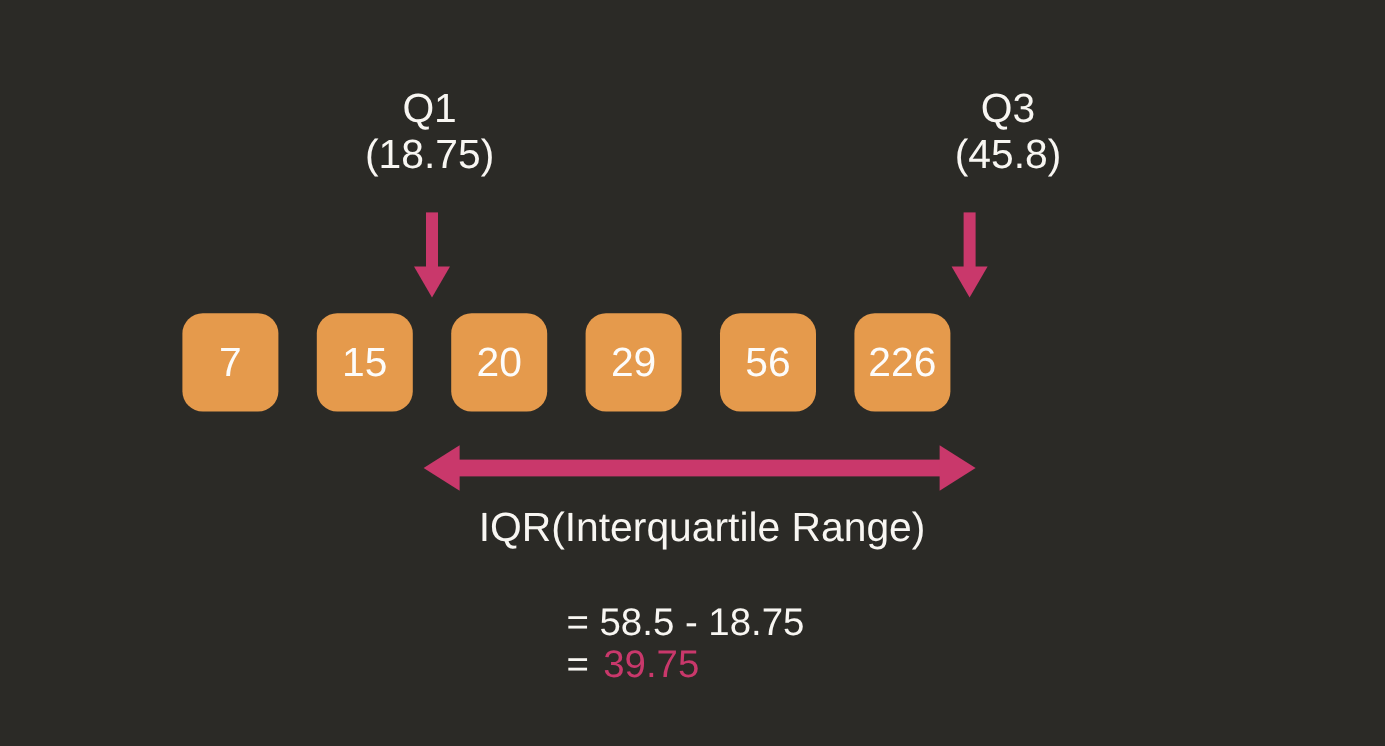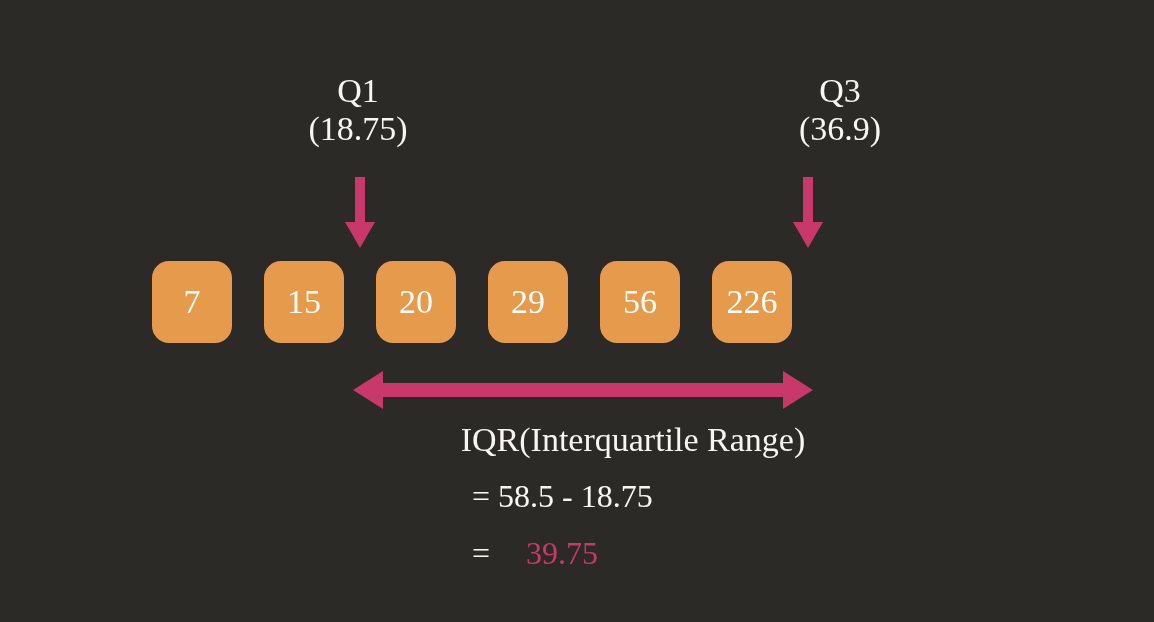--- a/index.html
+++ b/index.html
@@ -6,21 +6,21 @@
     margin: 0;
     padding: 0;
     background: #2b2a26;
   }
   .canvas {
     position: relative;
     width: 1154px;
     height: 622px;
     overflow: hidden;
     background: var(--bg, #2b2a26);
-    font-family: Liberation Serif, serif;
+    font-family: Liberation Sans, sans-serif;
     color: var(--text, #f8f6f2);
   }
   .q-label {
     position: absolute;
     top: 72px;
     transform: translateX(-50%);
     text-align: center;
     font-size: 34px;
     line-height: 38px;
     font-weight: 500;
@@ -60,48 +60,47 @@
   }
 
   .iqr-title {
     position: absolute;
     top: 421px;
     left: 585px;
     transform: translateX(-50%);
     font-size: 34px;
     font-weight: 500;
     white-space: nowrap;
-    margin-left: 48px;
   }
   .eq-line {
     position: absolute;
     left: 472px;
     display: flex;
     gap: 12px;
     font-size: 32px;
     font-weight: 500;
     white-space: nowrap;
   }
-  .eq-line.line1 { top: 478px; }
+  .eq-line.line1 { top: 500px; }
   .eq-line.line2 { top: 535px; }
-  .eq-line .result { color: var(--accent, #c9386b); margin-left: 24px; }
+  .eq-line .result { color: var(--accent, #c9386b); }
 </style>
 </head>
 <body>
 
 <div class="canvas" style="--bg: #2b2a26; --box: #e59a4c; --accent: #c9386b; --text: #f8f6f2;">
 
   <div class="q-label q1">
     <div>Q1</div>
     <div>(18.75)</div>
   </div>
 
   <div class="q-label q3">
     <div>Q3</div>
-    <div>(36.9)</div>
+    <div>(45.8)</div>
   </div>
 
   <svg class="overlay" viewBox="0 0 1154 622">
     <g>
       <rect class="accent-fill" x="355" y="177" width="10" height="48"></rect>
       <polygon class="accent-fill" points="345,222 375,222 360,248"></polygon>
     </g>
     <g>
       <rect class="accent-fill" x="803" y="177" width="10" height="48"></rect>
       <polygon class="accent-fill" points="793,222 823,222 808,248"></polygon>

